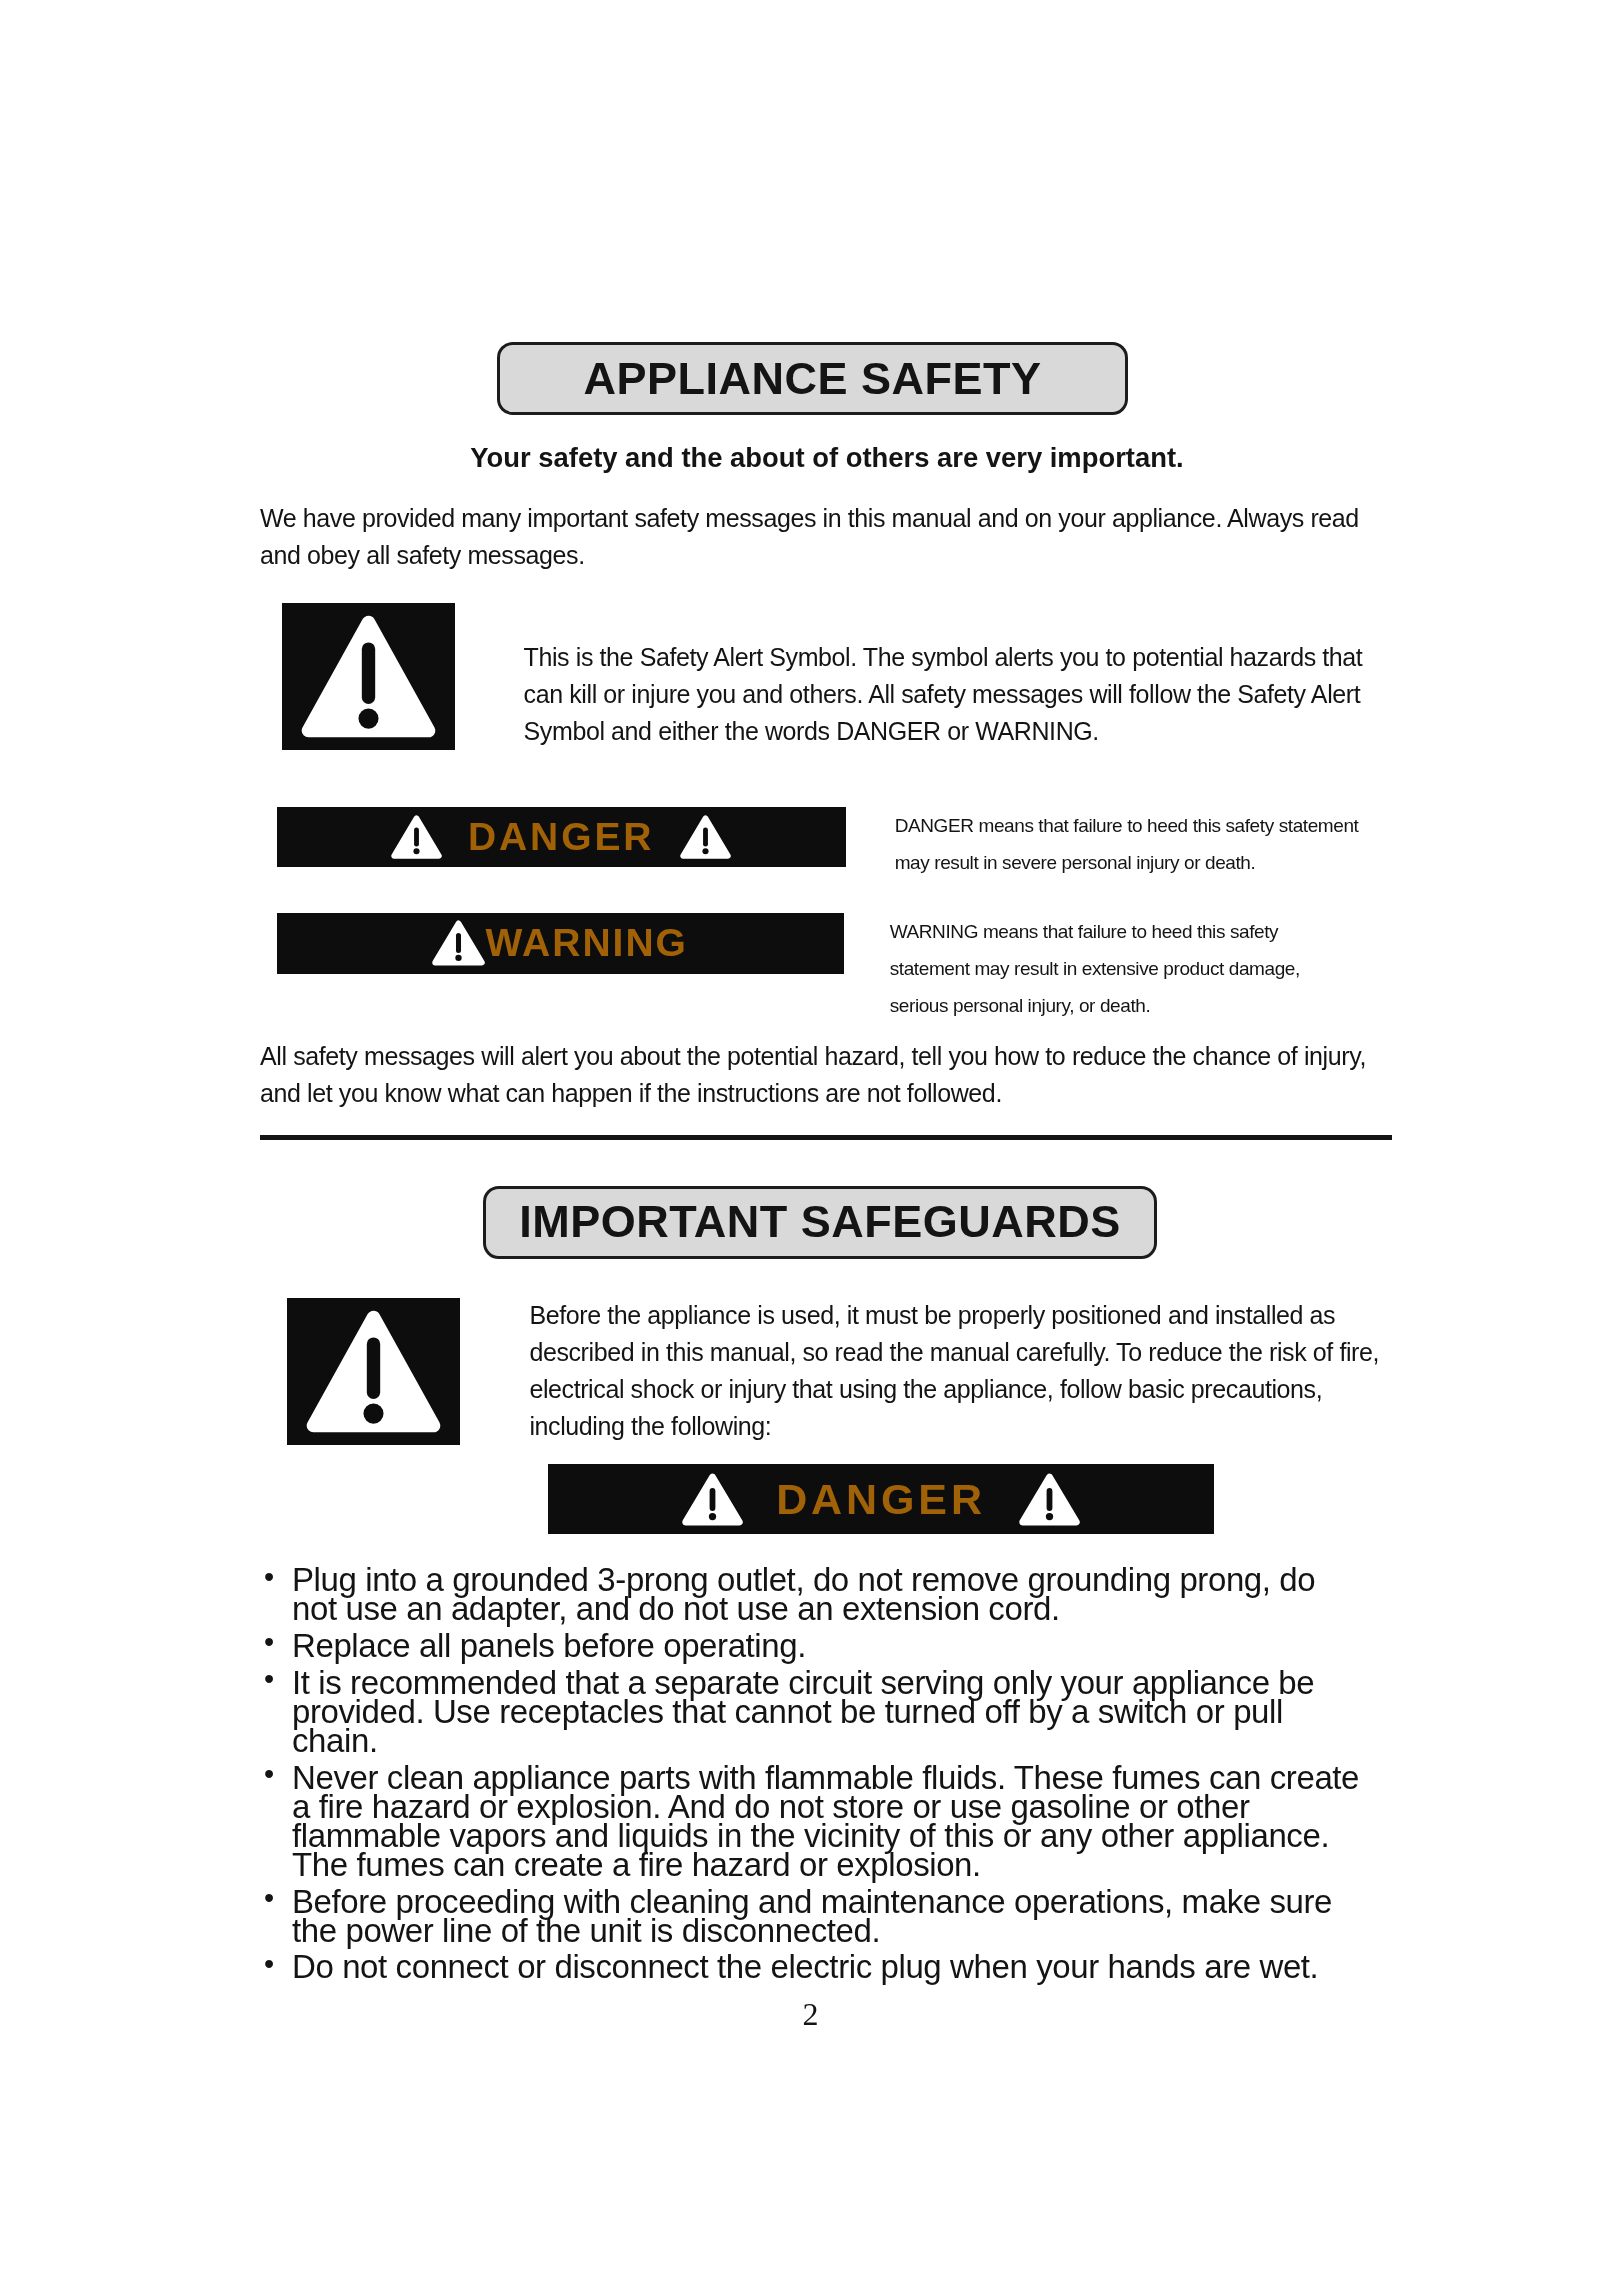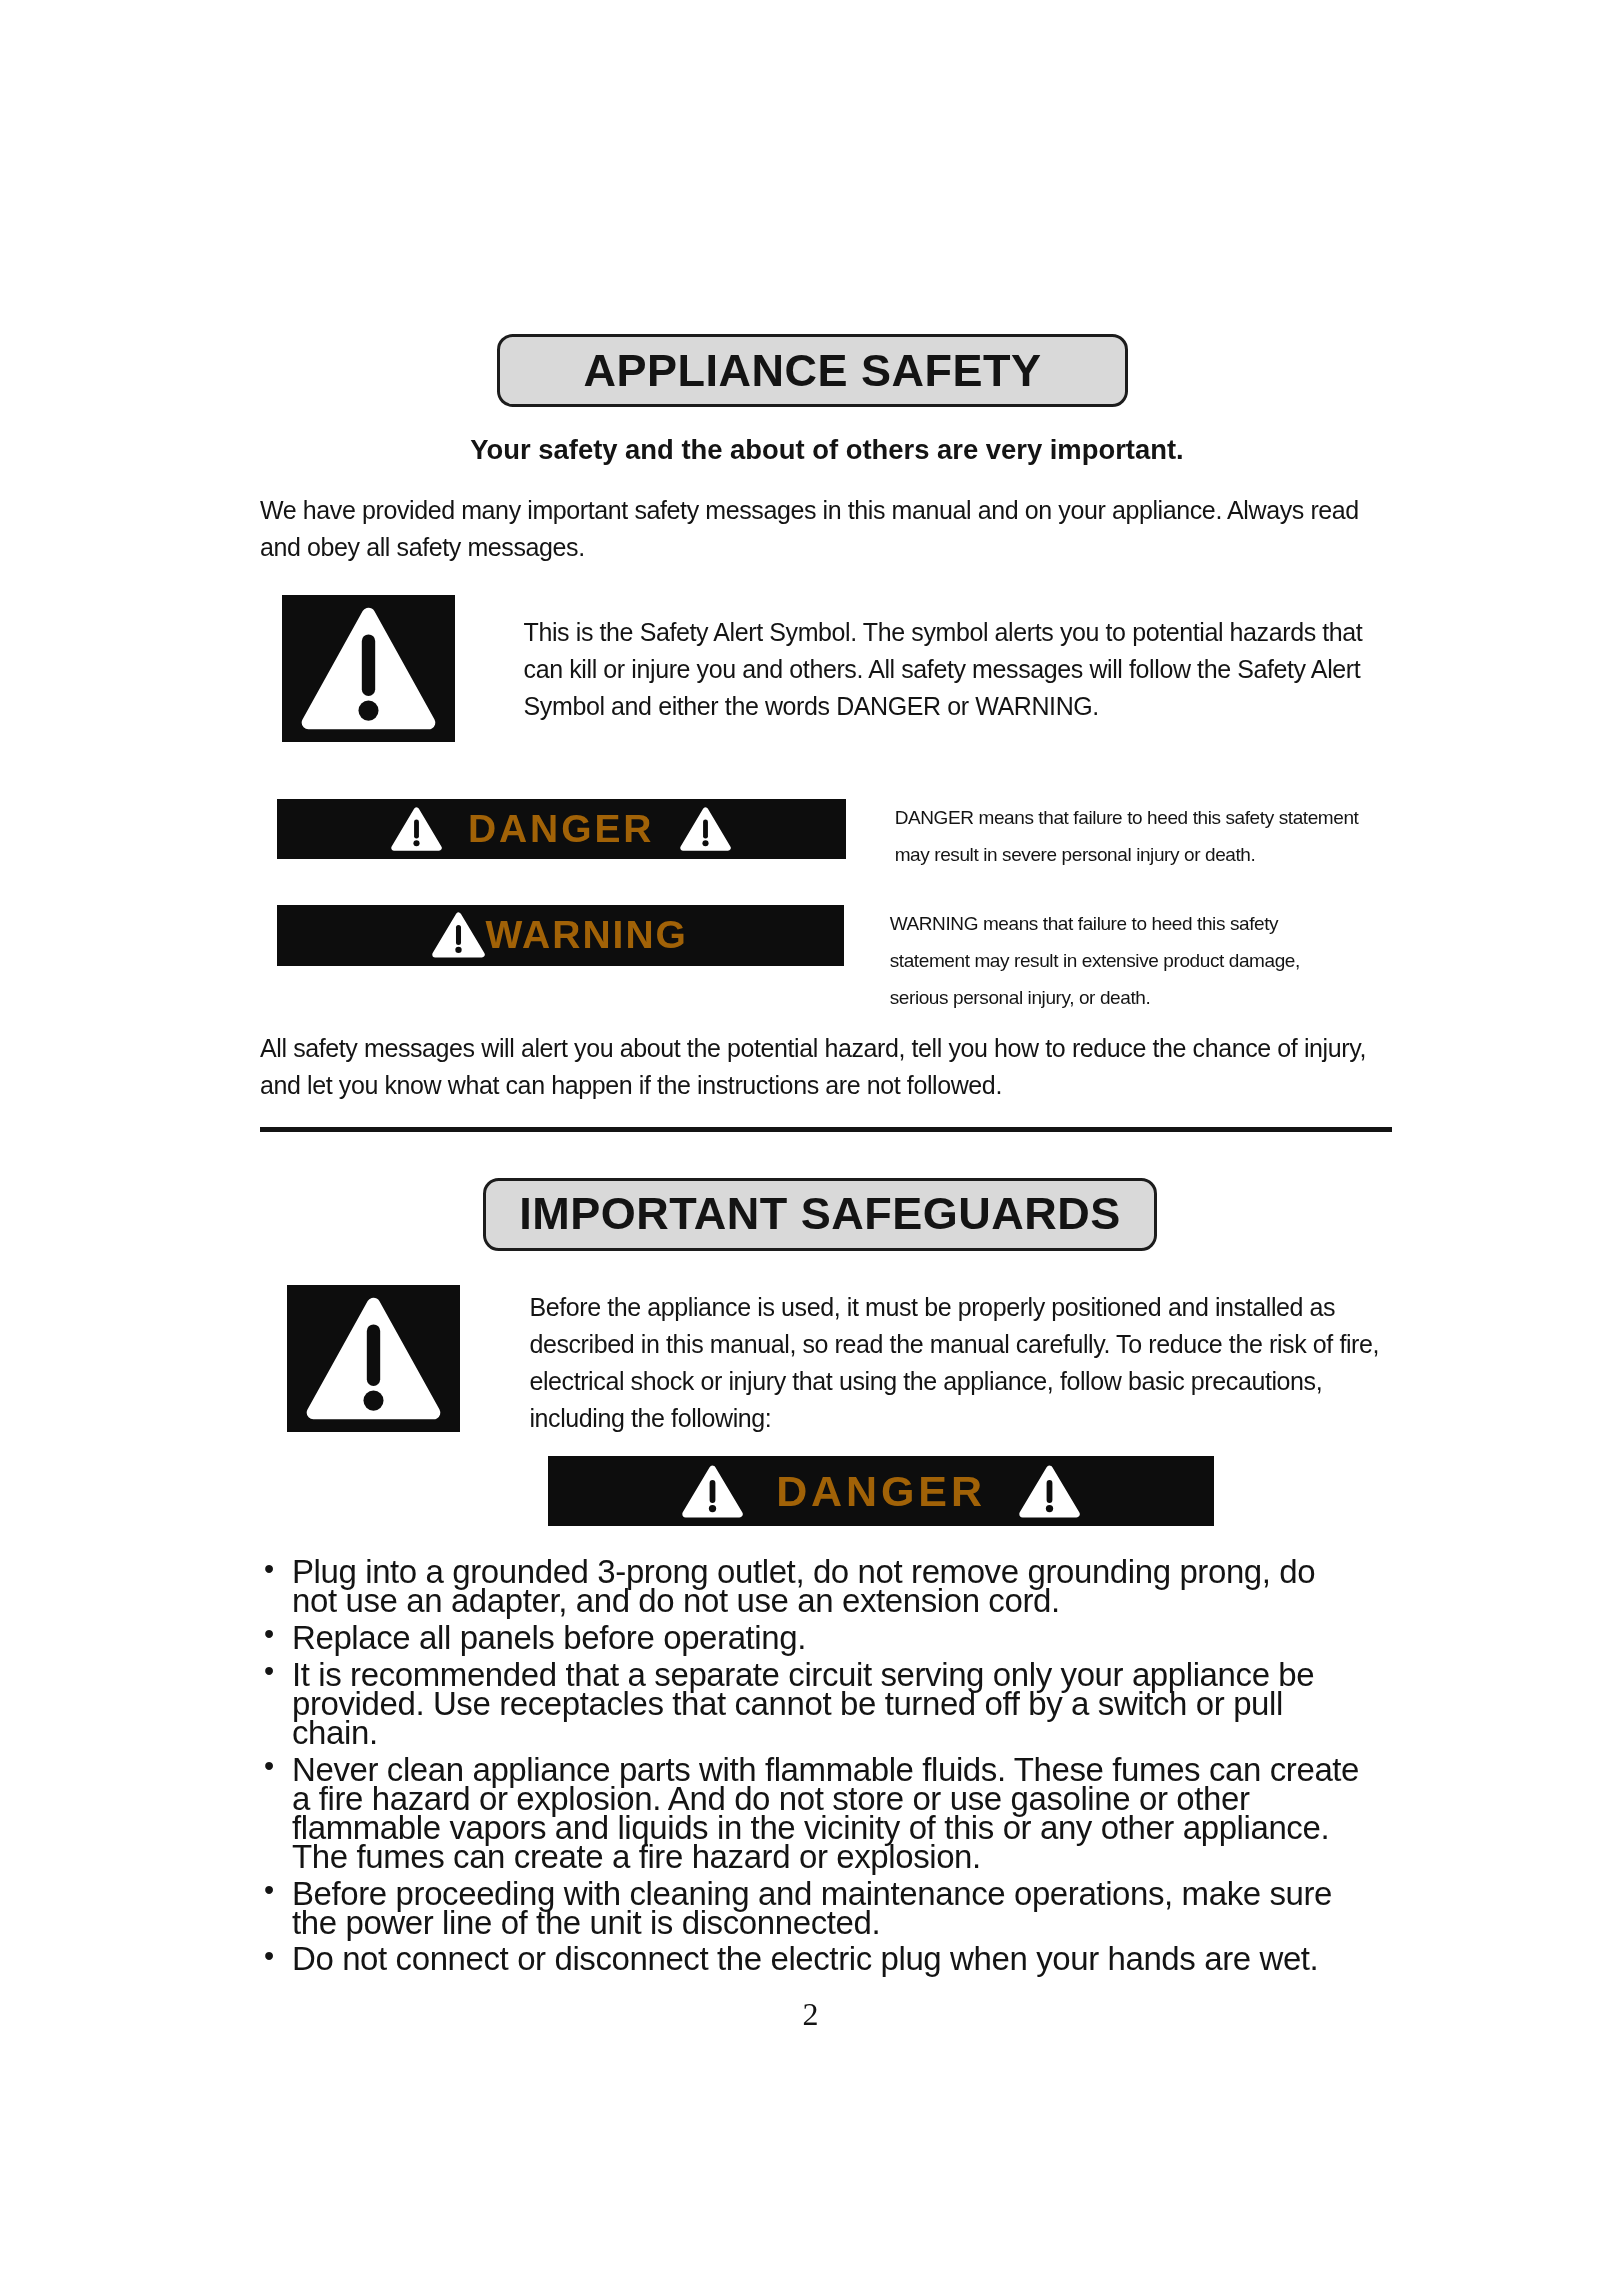--- a/index.html
+++ b/index.html
@@ -6,21 +6,21 @@
   html,body { background:#ffffff; }
   .page {
     position:relative;
     width:1621px; height:2293px;
     background:#ffffff;
     font-family:"Liberation Sans", sans-serif;
     color:#141414;
     overflow:hidden;
   }
   .content {
-    position:absolute; left:260px; top:8px; width:1134px;
+    position:absolute; left:260px; top:16px; width:1134px;
   }
   
   .header-box {
     background:#d9d9d9;
     border:3.9px solid #1c1c1c;
     border-radius:15.7px;
     display:flex; align-items:center; justify-content:center;
     font-weight:bold;
     letter-spacing:0.5px;
   }
@@ -33,21 +33,21 @@
     font-size:27.4px;
   }
   .para {
     font-size:25px;
     line-height:37px;
     letter-spacing:-0.4px;
   }
   .intro   { margin-top:25.5px; width:1134px; }
   .closing { margin-top:13.7px; width:1134px; }
   
-  .symbol-row { display:flex; align-items:flex-start; }
+  .symbol-row { display:flex; align-items:flex-end; }
   .symbol-row.one { margin-top:29px; }
   .symbol-row.two { margin-top:34px; }
   .symbol-box {
     flex:0 0 auto;
     width:173px; height:147px;
     background:#0d0d0d;
     display:flex; align-items:center; justify-content:center;
   }
   .symbol-row.one .symbol-box { margin-left:21.6px; }
   .symbol-row.two .symbol-box { margin-left:27.4px; }

